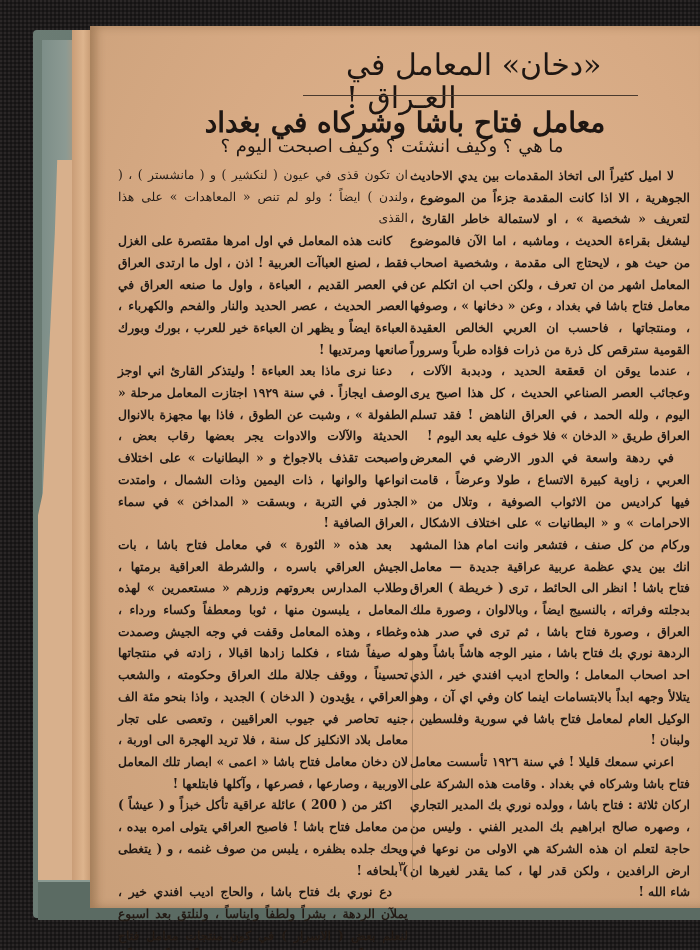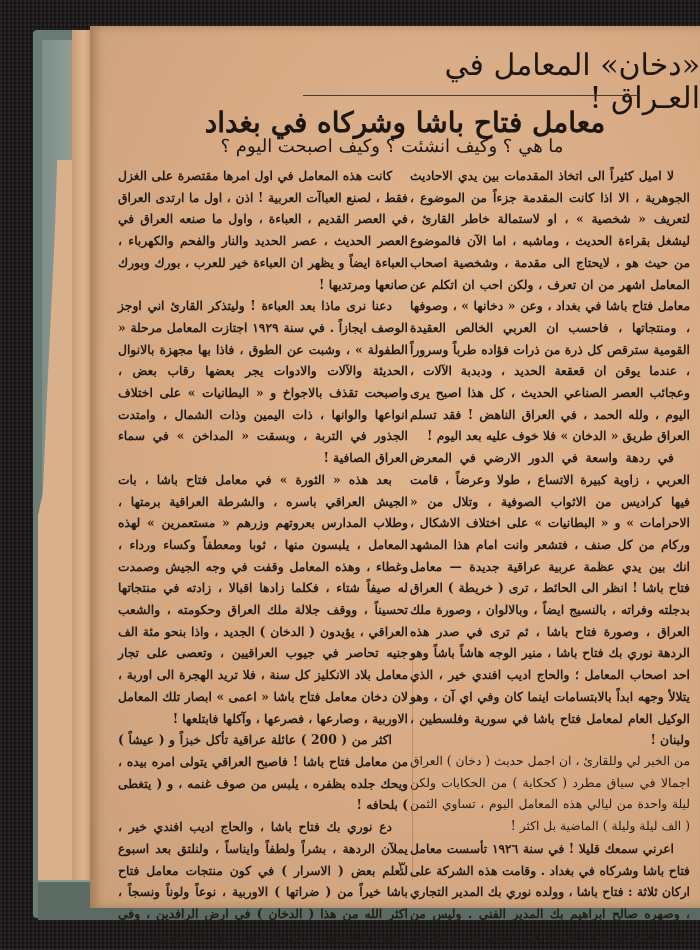--- a/index.html
+++ b/index.html
@@ -38,22 +38,22 @@
     position:absolute; left:38px; top:160px; width:48px; height:740px;
     background:#d8b08c;
     clip-path: polygon(40% 0,100% 0,100% 100%,0 100%,0 48%,10% 45%,20% 30%,35% 10%);
   }
   .bottom-edge {
     position:absolute; left:38px; top:880px; width:662px; height:38px;
     background:#5b6b63;
     border-top:2px solid #8a9a92;
   }
   .main-title {
-    position:absolute; right:0; top:48px; width:340px;
-    direction:rtl; text-align:right;
+    position:absolute; right:14px; top:48px; width:340px;
+    direction:rtl; text-align:left;
     font-size:30px; color:#1e1612; font-weight:normal;
     letter-spacing:0.5px; line-height:1.1;
   }
   .title-rule {
     position:absolute; left:303px; top:95px; width:335px; height:1px;
     background:#4a3a2e;
   }
   .subtitle {
     position:absolute; left:180px; top:108px; width:450px;
     direction:rtl; text-align:center;
@@ -93,25 +93,25 @@
 <div class="page"></div>
 
 <div class="main-title">«دخان» المعامل في العـراق !</div>
 <div class="title-rule"></div>
 <div class="subtitle">معامل فتاح باشا وشركاه في بغداد</div>
 <div class="subtitle2">ما هي ؟ وكيف انشئت ؟ وكيف اصبحت اليوم ؟</div>
 
 <div class="col col-right">
   <p class="indent">لا اميل كثيراً الى اتخاذ المقدمات بين يدي الاحاديث الجوهرية ، الا اذا كانت المقدمة جزءاً من الموضوع ، لتعريف « شخصية » ، او لاستمالة خاطر القارئ ، ليشغل بقراءة الحديث ، وماشبه ، اما الآن فالموضوع من حيث هو ، لايحتاج الى مقدمة ، وشخصية اصحاب المعامل اشهر من ان تعرف ، ولكن احب ان اتكلم عن معامل فتاح باشا في بغداد ، وعن « دخانها » ، وصوفها ، ومنتجاتها ، فاحسب ان العربي الخالص العقيدة القومية سترقص كل ذرة من ذرات فؤاده طرباً وسروراً ، عندما يوقن ان قعقعة الحديد ، ودبدبة الآلات ، وعجائب العصر الصناعي الحديث ، كل هذا اصبح يرى اليوم ، ولله الحمد ، في العراق الناهض ! فقد تسلم العراق طريق « الدخان » فلا خوف عليه بعد اليوم !</p>
   <p class="indent">في ردهة واسعة في الدور الارضي في المعرض العربي ، زاوية كبيرة الاتساع ، طولا وعرضاً ، قامت فيها كراديس من الاثواب الصوفية ، وتلال من « الاحرامات » و « البطانيات » على اختلاف الاشكال ، وركام من كل صنف ، فتشعر وانت امام هذا المشهد انك بين يدي عظمة عربية عراقية جديدة — معامل فتاح باشا ! انظر الى الحائط ، ترى ( خريطة ) العراق بدجلته وفراته ، بالنسيج ايضاً ، وبالالوان ، وصورة ملك العراق ، وصورة فتاح باشا ، ثم ترى في صدر هذه الردهة نوري بك فتاح باشا ، منير الوجه هاشاً باشاً وهو احد اصحاب المعامل ؛ والحاج اديب افندي خير ، الذي يتلالأ وجهه ابداً بالابتسامات اينما كان وفي اي آن ، وهو الوكيل العام لمعامل فتاح باشا في سورية وفلسطين ، ولبنان !</p>
-  <p>من الخير لي وللقارئ ، ان اجمل حديث ( دخان ) العراق اجمالا في سياق مطرد ( كحكاية ) من الحكايات ولكن ليلة واحدة من ليالي هذه المعامل اليوم ، تساوي الثمن ( الف ليلة وليلة ) الماضية بل اكثر !</p>
   <p class="indent">اعرني سمعك قليلا ! في سنة ١٩٢٦ تأسست معامل فتاح باشا وشركاه في بغداد . وقامت هذه الشركة على اركان ثلاثة : فتاح باشا ، وولده نوري بك المدير التجاري ، وصهره صالح ابراهيم بك المدير الفني . وليس من حاجة لتعلم ان هذه الشركة هي الاولى من نوعها في ارض الرافدين ، ولكن قدر لها ، كما يقدر لغيرها ان شاء الله !</p>
 </div>
 
 <div class="col col-left">
+  <p>ان تكون قذى في عيون ( لنكشير ) و ( مانشستر ) ، ( ولندن ) ايضاً ؛ ولو لم تنص « المعاهدات » على هذا القذى</p>
   <p class="indent">كانت هذه المعامل في اول امرها مقتصرة على الغزل فقط ، لصنع العباآت العربية ! اذن ، اول ما ارتدى العراق في العصر القديم ، العباءة ، واول ما صنعه العراق في العصر الحديث ، عصر الحديد والنار والفحم والكهرباء ، العباءة ايضاً و يظهر ان العباءة خير للعرب ، بورك وبورك صانعها ومرتديها !</p>
   <p class="indent">دعنا نرى ماذا بعد العباءة ! وليتذكر القارئ اني اوجز الوصف ايجازاً . في سنة ١٩٢٩ اجتازت المعامل مرحلة « الطفولة » ، وشبت عن الطوق ، فاذا بها مجهزة بالانوال الحديثة والآلات والادوات يجر بعضها رقاب بعض ، واصبحت تقذف بالاجواخ و « البطانيات » على اختلاف انواعها والوانها ، ذات اليمين وذات الشمال ، وامتدت الجذور في التربة ، وبسقت « المداخن » في سماء العراق الصافية !</p>
   <p class="indent">بعد هذه « الثورة » في معامل فتاح باشا ، بات الجيش العراقي باسره ، والشرطة العراقية برمتها ، وطلاب المدارس بعروتهم وزرهم « مستعمرين » لهذه المعامل ، يلبسون منها ، ثوبا ومعطفاً وكساء ورداء ، وغطاء ، وهذه المعامل وقفت في وجه الجيش وصمدت له صيفاً شتاء ، فكلما زادها اقبالا ، زادته في منتجاتها تحسيناً ، ووقف جلالة ملك العراق وحكومته ، والشعب العراقي ، يؤيدون ( الدخان ) الجديد ، واذا بنحو مئة الف جنيه تحاصر في جيوب العراقيين ، وتعصى على تجار معامل بلاد الانكليز كل سنة ، فلا تريد الهجرة الى اوربة ، لان دخان معامل فتاح باشا « اعمى » ابصار تلك المعامل الاوربية ، وصارعها ، فصرعها ، وآكلها فابتلعها !</p>
   <p class="indent">اكثر من ( 200 ) عائلة عراقية تأكل خبزاً و ( عيشاً ) من معامل فتاح باشا ! فاصبح العراقي يتولى امره بيده ، ويحك جلده بظفره ، يلبس من صوف غنمه ، و ( يتغطى ) بلحافه !</p>
   <p class="indent">دع نوري بك فتاح باشا ، والحاج اديب افندي خير ، يملآن الردهة ، بشراً ولطفاً وايناساً ، ولنلتق بعد اسبوع لنعلم بعض ( الاسرار ) في كون منتجات معامل فتاح باشا خيراً من ( ضراتها ) الاوربية ، نوعاً ولوناً ونسجاً ، اكثر الله من هذا ( الدخان ) في ارض الرافدين ، وفي سورية وفلسطين ، وكل بلد امين ، من بلاد العربيين !</p>
 </div>
 
 <div class="col-divider"></div>
 <div class="page-number">٣</div>
 

